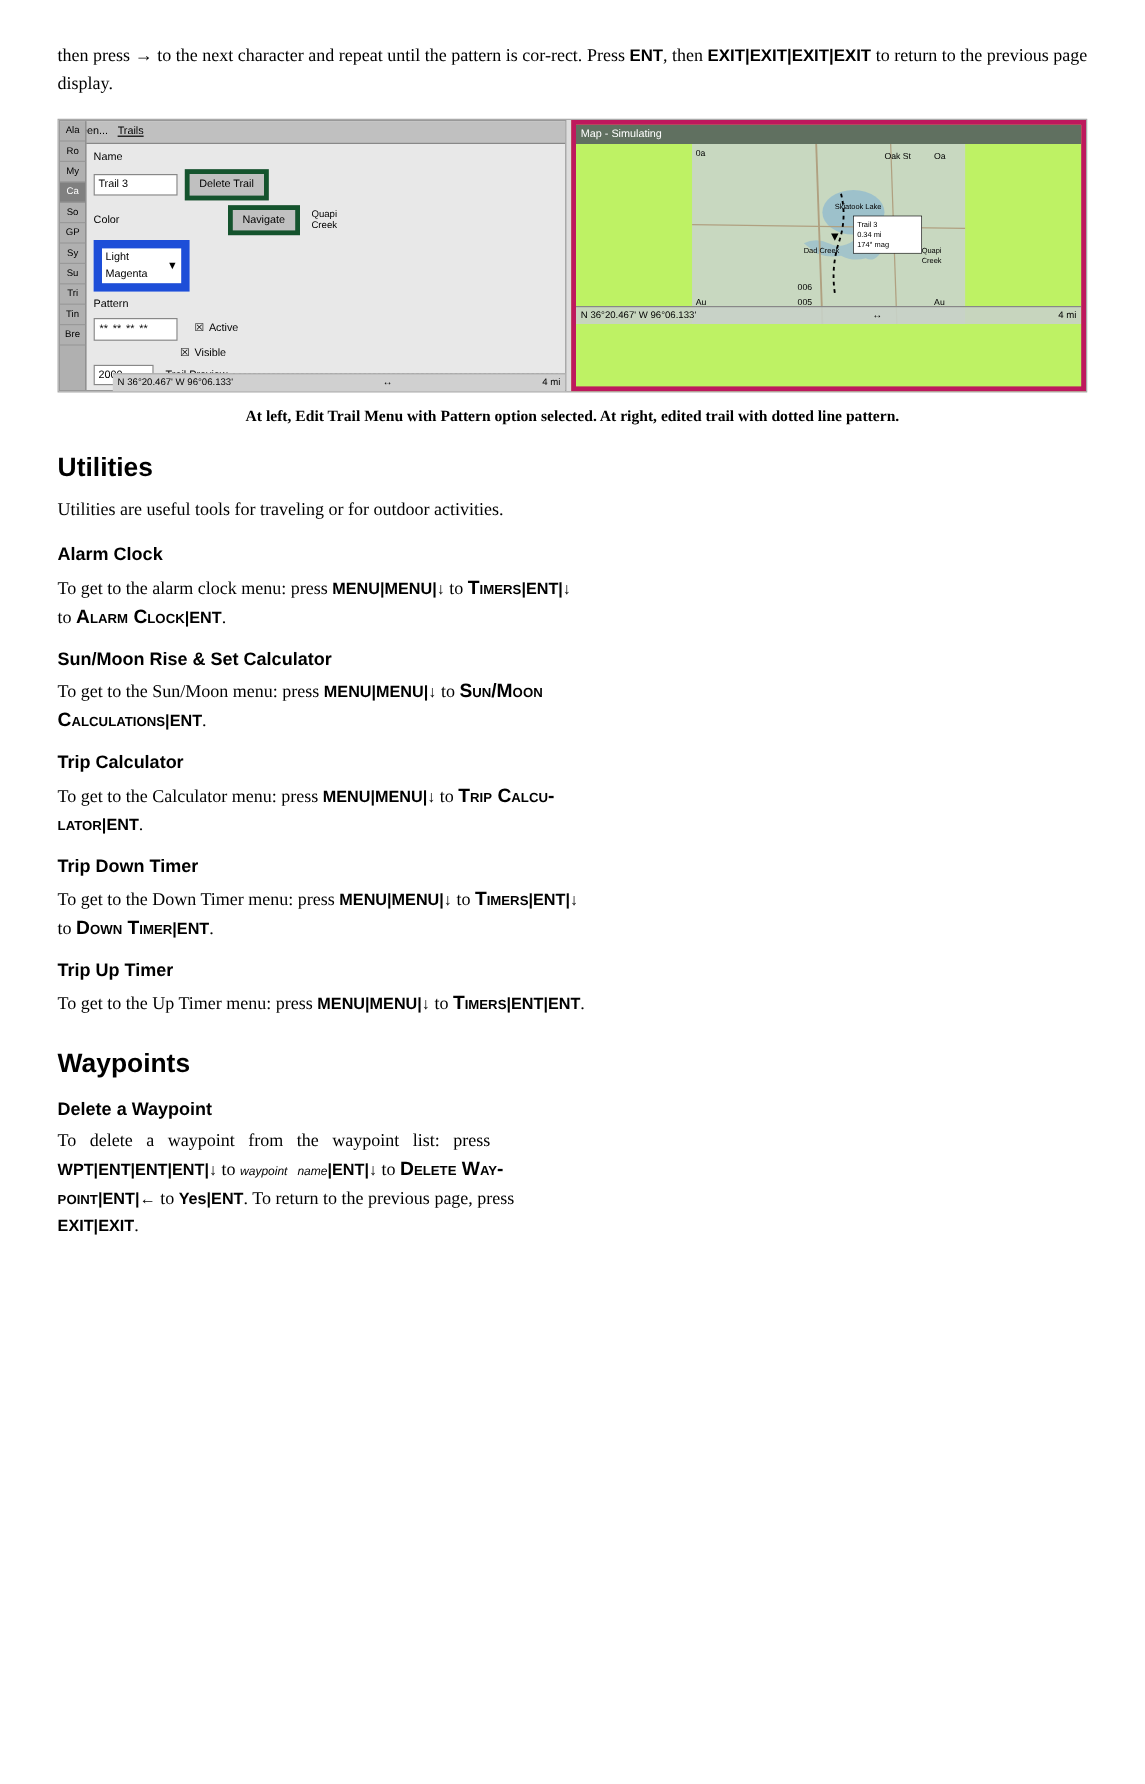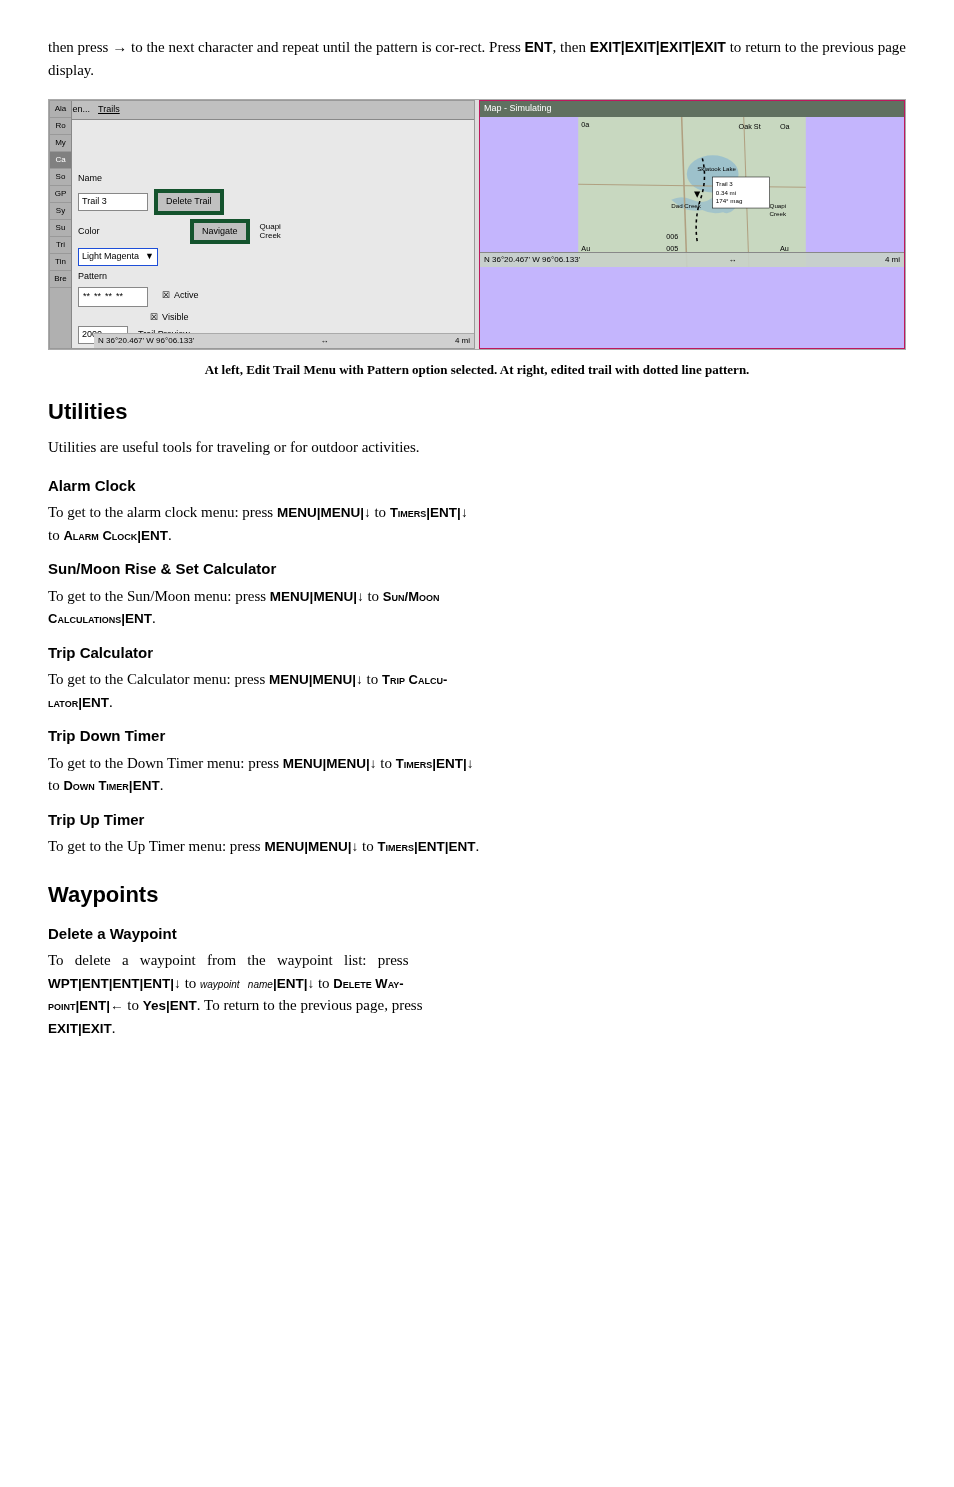--- a/index.html
+++ b/index.html
@@ -35,22 +35,22 @@
       flex: 1;
       background: #e8e8e8;
       border: 1px solid #999;
       font-family: Arial, sans-serif;
       font-size: 10px;
       position: relative;
       min-height: 180px;
     }
     .screenshot-right {
       flex: 1;
-      background: #c4b5fd;
-      border: 1px solid #be185d;
+      background: #bef264;
+      border: 4px solid #be185d;
       font-family: Arial, sans-serif;
       font-size: 9px;
       position: relative;
       min-height: 180px;
       overflow: hidden;
     }
 
     
     .panel-menu-bar {
       background: #c0c0c0;
@@ -101,41 +101,40 @@
     }
     .edit-trail-bar {
       background: #606060;
       color: #fff;
       font-size: 9px;
       padding: 1px 4px;
     }
     .form-section {
       padding: 4px 6px;
       font-size: 10px;
-      margin-top: 48px;
     }
     .form-row {
       display: flex;
       align-items: center;
       margin-bottom: 4px;
       gap: 6px;
     }
     .form-label {
       font-size: 9px;
       width: 60px;
     }
     .form-input {
       border: 1px solid #888;
       background: #fff;
       padding: 1px 3px;
       font-size: 9px;
       width: 70px;
     }
     .form-select {
-      border: 1px solid #1d4ed8;
+      border: 7px solid #1d4ed8;
       background: #fff;
       padding: 1px 3px;
       font-size: 9px;
       width: 80px;
       display: flex;
       align-items: center;
       justify-content: space-between;
     }
     .form-btn {
       background: #c0c0c0;
@@ -245,21 +244,21 @@
     }
     .italic-key {
       font-style: italic;
       font-family: Arial, sans-serif;
       font-size: 10px;
     }
     .small-caps-key {
       font-variant: small-caps;
       font-weight: bold;
       font-family: Arial, sans-serif;
-      font-size: 13px;
+      font-size: 16px;
     }
     h2.section-title-2 {
       font-size: 22px;
       font-weight: bold;
       font-family: Arial, sans-serif;
       margin-bottom: 6px;
       margin-top: 20px;
       border-top: none;
     }
   </style>

